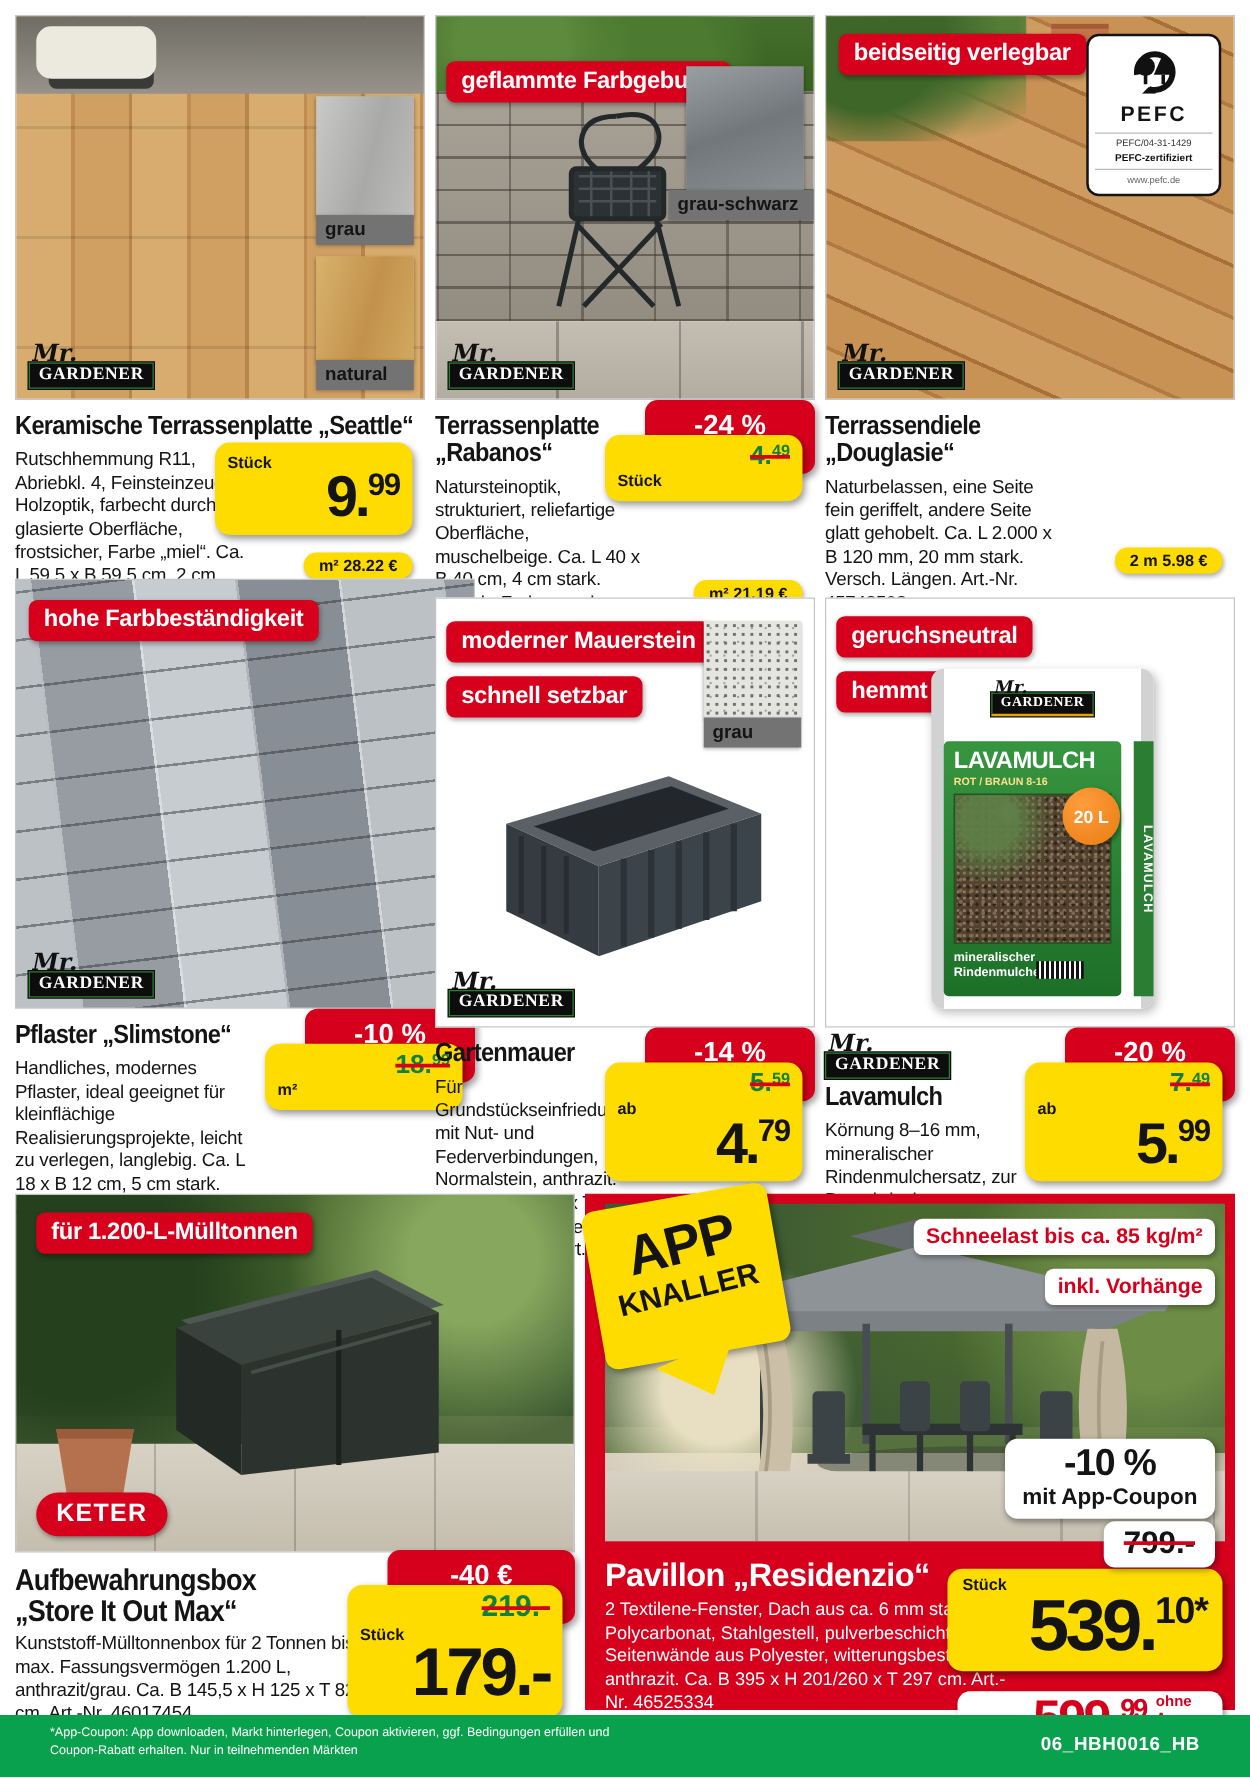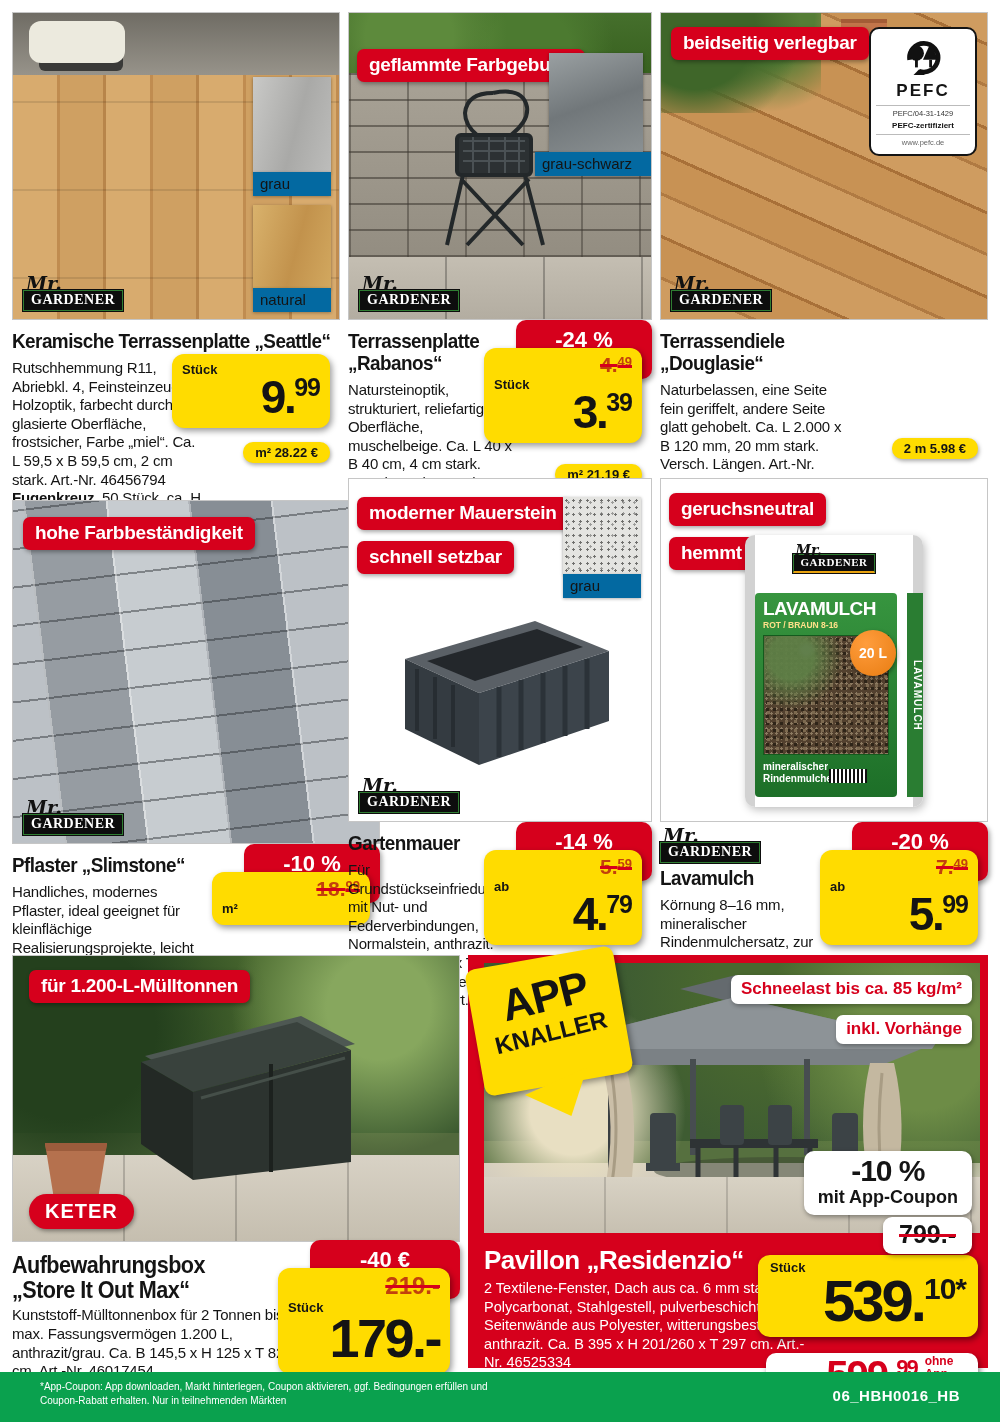--- a/index.html
+++ b/index.html
@@ -21,42 +21,42 @@
   .flag-white{position:absolute;background:#fff;color:#d6001c;font-weight:bold;font-size:17px;
         padding:4px 10px 5px;border-radius:7px;box-shadow:1px 2px 4px rgba(0,0,0,.3);white-space:nowrap;}
   
   .price-stack{position:absolute;right:0;top:0;width:152px;height:150px;}
   .disc{position:absolute;top:0;right:0;width:136px;background:#d6001c;color:#fff;
         font-weight:bold;font-size:22px;text-align:center;padding:7px 0 26px;border-radius:10px;
         box-shadow:2px 3px 5px rgba(0,0,0,.35);}
   .ybadge{position:absolute;top:0;right:10px;width:138px;background:#ffdc00;border-radius:12px;
         padding:6px 10px 10px;box-shadow:2px 3px 6px rgba(0,0,0,.4);}
   .ybadge.over{top:28px;}
-  .old{font-weight:800;font-size:21px;text-align:right;color:#c2410c;
+  .old{font-weight:800;font-size:21px;text-align:right;color:#15803d;
        text-decoration:line-through;text-decoration-color:#d6001c;text-decoration-thickness:3px;line-height:1;}
   .osup{font-size:13px;vertical-align:6px;}
   .plabel{font-size:13px;font-weight:700;line-height:1;margin-top:3px;}
   .pmain{font-size:46px;font-weight:900;letter-spacing:-2.5px;line-height:.92;text-align:right;
          white-space:nowrap;}
   .psup{font-size:25px;letter-spacing:-1px;vertical-align:17px;}
   .upill{position:absolute;right:10px;background:#ffdc00;border-radius:10px;font-size:13px;
          font-weight:bold;padding:3px 12px;box-shadow:1px 2px 4px rgba(0,0,0,.35);white-space:nowrap;}
   
   .mrg{position:absolute;left:10px;bottom:8px;line-height:1;}
   .mrg .scr{font-family:"DejaVu Serif",serif;font-style:italic;font-weight:bold;font-size:19px;
             color:#111;margin:0 0 -3px 3px;}
   .mrg .box{background:#0d0d0d;color:#fff;font-family:"Liberation Serif",serif;font-weight:bold;
             font-size:14px;letter-spacing:.5px;padding:2px 7px 3px;border:1px solid #2f7d32;
             box-shadow:0 0 0 1px #0d0d0d;}
   .mrg.inline{position:static;display:inline-block;margin:0 0 4px 0;}
   
   .swatchcard{position:absolute;}
   .swatch{box-shadow:0 1px 3px rgba(0,0,0,.4);}
-  .swlabel{background:#0369a1;color:#141414;font-size:15px;padding:3px 7px 4px;margin-top:-1px;
-           box-shadow:0 1px 3px rgba(0,0,0,.3);}
+  .swlabel{background:#737373;color:#141414;font-size:15px;padding:3px 7px 4px;margin-top:-1px;
+           box-shadow:0 1px 3px rgba(0,0,0,.3);font-weight:bold;}
   
   .pefc{position:absolute;top:14px;right:10px;width:94px;background:#fff;border:2px solid #141414;
         border-radius:10px;padding:8px 5px 7px;text-align:center;}
   .pefc .nm{font-weight:bold;font-size:17px;letter-spacing:2px;margin-top:2px;}
   .pefc .tiny{font-size:7.5px;color:#333;border-top:1px solid #bbb;margin-top:4px;padding-top:3px;}
   .pefc .tb{font-size:8px;font-weight:bold;color:#111;margin-top:3px;}
   .pefc .url{font-size:7.5px;color:#666;border-top:1px solid #bbb;margin-top:4px;padding-top:3px;}
   
   .ph1{background:
       repeating-linear-gradient(180deg,rgba(0,0,0,.10) 0 2px,rgba(0,0,0,0) 2px 88px),
@@ -239,21 +239,20 @@
       </div>
     </div>
     <div class="info" style="min-height:146px;">
       <div class="title pr">Terrassenplatte „Rabanos“</div>
       <div class="desc" style="width:168px;">Natursteinoptik, strukturiert, reliefartige Oberfläche, muschelbeige. Ca. L 40 x B 40 cm, 4 cm stark. Versch. Farben und Ausführungen. Art.-Nr. 45876656</div>
       <div class="price-stack">
         <div class="disc">-24 %</div>
         <div class="ybadge over">
           <div class="old"><span>4.</span><span class="osup">49</span></div>
           <div class="plabel">Stück</div>
-          <div class="pmain"><span>3.</span><span class="psup">39</span></div>
         </div>
         <div class="upill" style="top:144px;text-align:center;">m² 21.19 €</div>
       </div>
     </div>
   </div>
 
   <div class="tile" style="left:660px;top:12px;width:328px;">
     <div class="imgbox ph3" style="height:306px;">
       <div class="leaf"></div>
       <div class="pot"></div>
@@ -279,21 +278,21 @@
     </div>
     <div class="info" style="min-height:146px;">
       <div class="title pr">Terrassendiele „Douglasie“</div>
       <div class="desc">Naturbelassen, eine Seite fein geriffelt, andere Seite glatt gehobelt. Ca. L 2.000 x B 120 mm, 20 mm stark. Versch. Längen. Art.-Nr. 45742503</div>
       <div class="price-stack" style="top:30px;">
         <div class="upill" style="top:88px;">2 m 5.98 €</div>
       </div>
     </div>
   </div>
 
-  <div class="tile" style="left:12px;top:500px;width:368px;">
+  <div class="tile" style="left:12px;top:463px;width:368px;">
     <div class="imgbox ph4" style="height:342px;">
       <div class="bricks"></div>
       <div class="flag" style="top:16px;left:10px;">hohe Farbbeständigkeit</div>
       <div class="mrg">
         <div class="scr">Mr.</div>
         <div class="box">GARDENER</div>
       </div>
     </div>
     <div class="info" style="min-height:126px;">
       <div class="title nw pr">Pflaster „Slimstone“</div>

